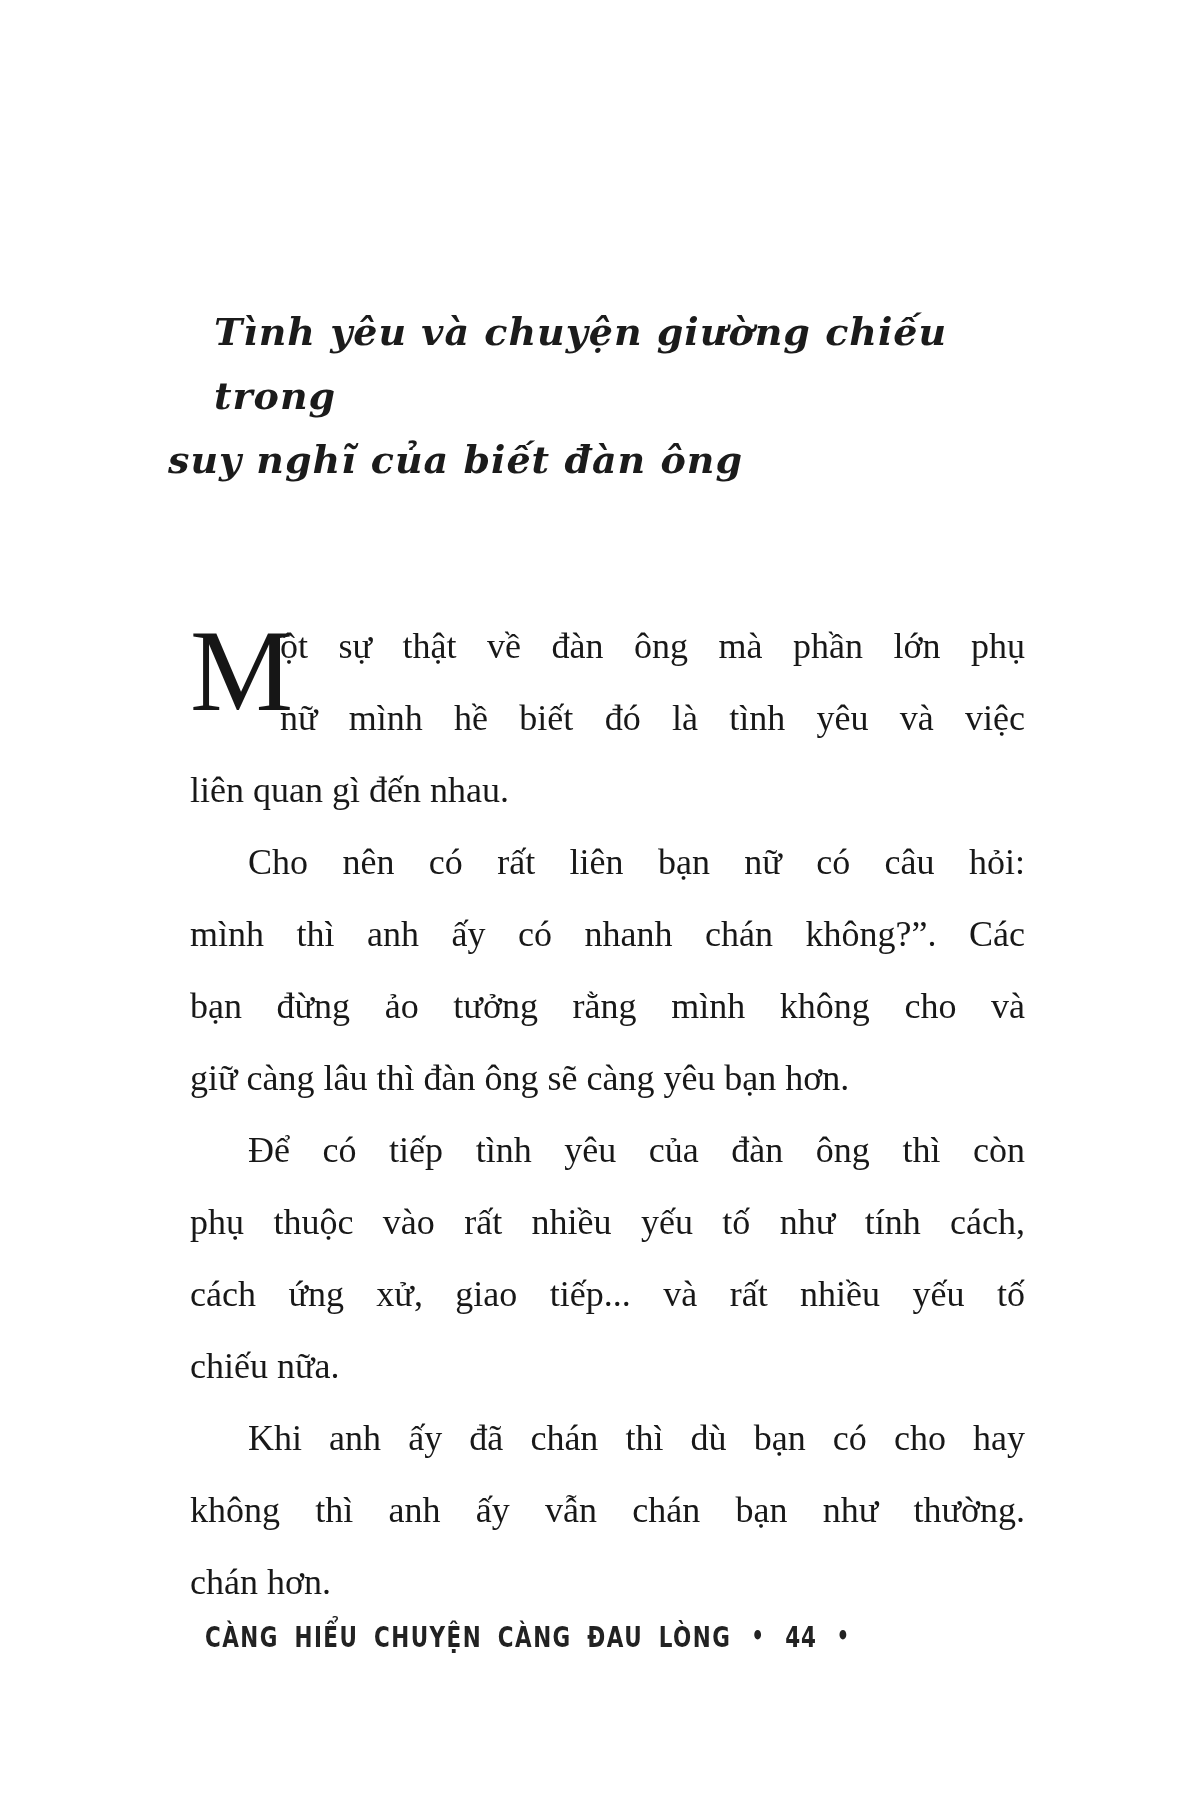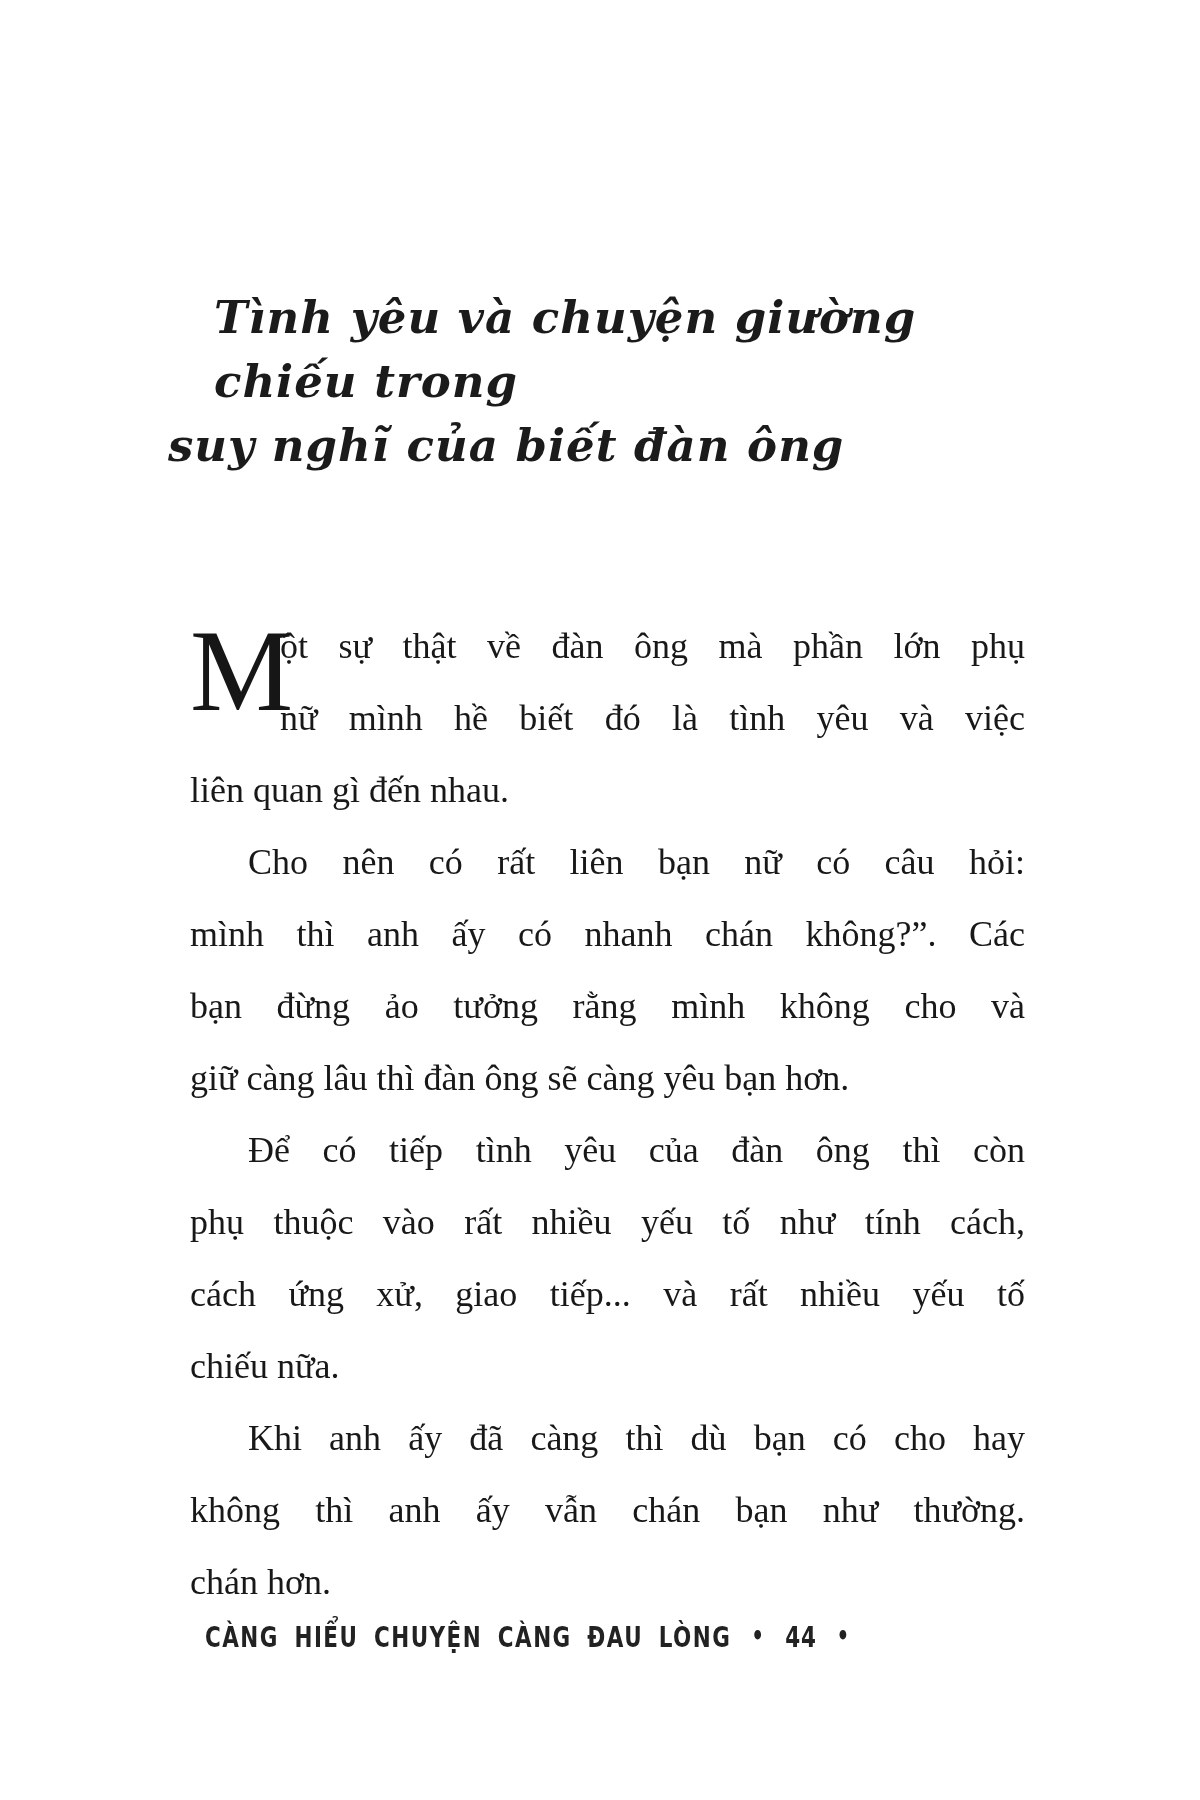--- a/index.html
+++ b/index.html
@@ -13,26 +13,26 @@
     height: 1800px;
     background: #ffffff;
     overflow: hidden;
     color: #181818;
   }
 
   
   .chapter-title {
     position: absolute;
     left: 168px;
-    top: 286px;
+    top: 300px;
     width: 800px;
     font-family: "DejaVu Serif", serif;
     font-style: italic;
     font-weight: bold;
-    font-size: 45px;
+    font-size: 38px;
     line-height: 64px;
     color: #1b1b1b;
     letter-spacing: 1px;
   }
   .chapter-title .t-line-1 {
     padding-left: 46px;
   }
 
   
   .body-text {
@@ -120,21 +120,21 @@
         <div class="bline">bạn đừng ảo tưởng rằng mình không cho và</div>
         <div class="bline lastline">giữ càng lâu thì đàn ông sẽ càng yêu bạn hơn.</div>
       </div>
       <div class="para">
         <div class="bline firstindent">Để có tiếp tình yêu của đàn ông thì còn</div>
         <div class="bline">phụ thuộc vào rất nhiều yếu tố như tính cách,</div>
         <div class="bline">cách ứng xử, giao tiếp... và rất nhiều yếu tố</div>
         <div class="bline lastline">chiếu nữa.</div>
       </div>
       <div class="para">
-        <div class="bline firstindent">Khi anh ấy đã càng thì dù bạn có cho hay</div>
+        <div class="bline firstindent">Khi anh ấy đã chán thì dù bạn có cho hay</div>
         <div class="bline">không thì anh ấy vẫn chán bạn như thường.</div>
         <div class="bline lastline">chán hơn.</div>
       </div>
     </div>
 
   <div class="footer">
     <span>CÀNG HIỂU CHUYỆN CÀNG ĐAU LÒNG</span>
     <span class="dot">•</span>
     <span class="pagenum">44</span>
     <span class="dot">•</span>

